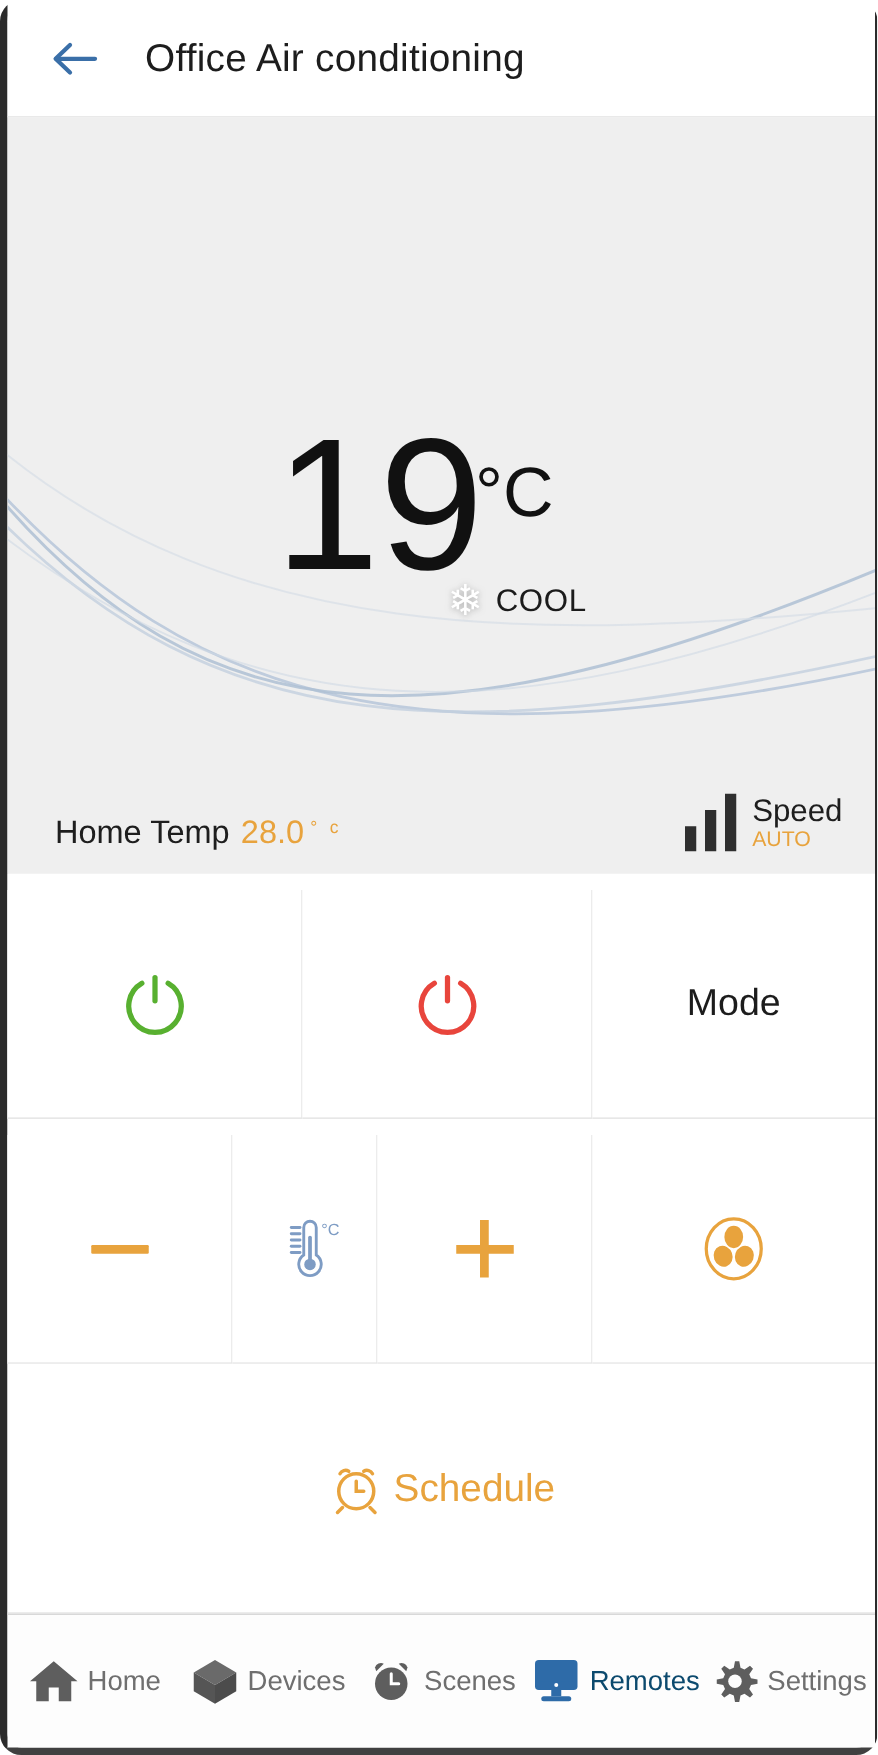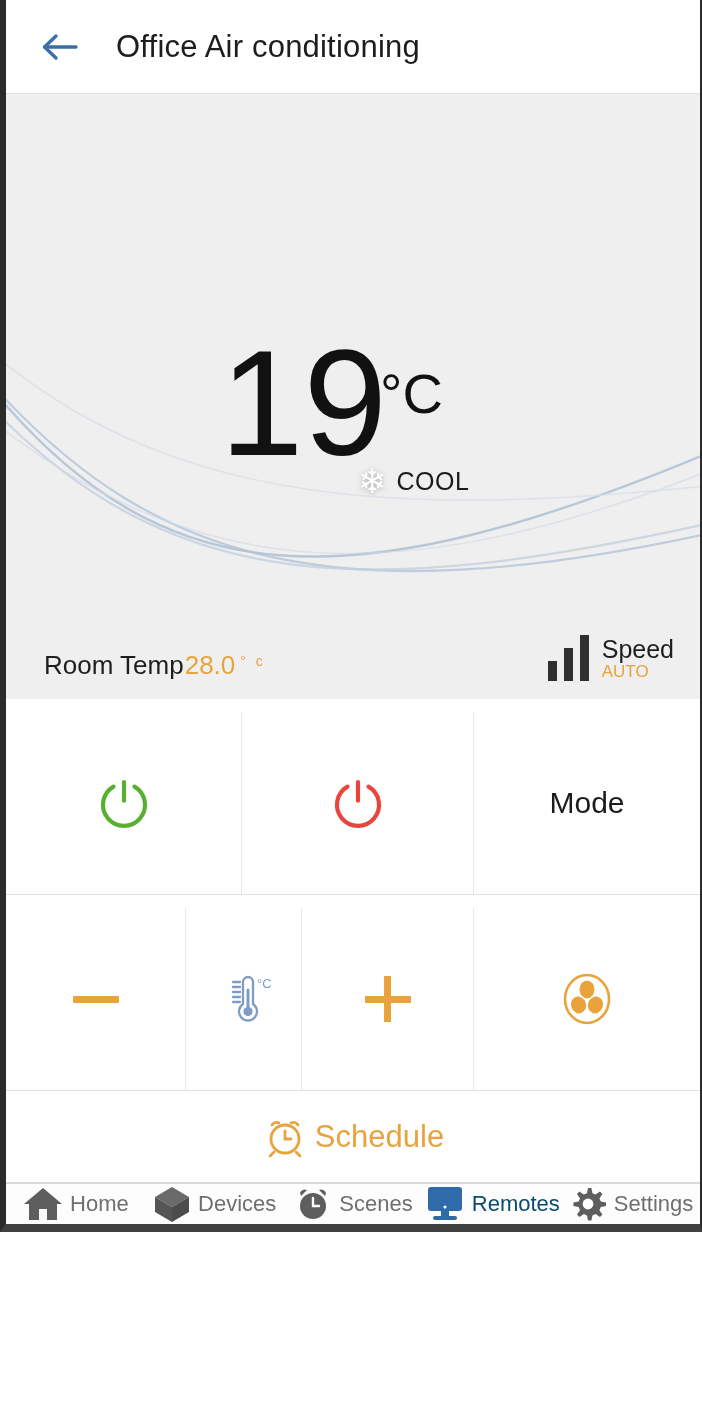--- a/index.html
+++ b/index.html
@@ -4,27 +4,28 @@
 <style>
   * { box-sizing: border-box; margin: 0; padding: 0; }
   html, body {
     width: 702px; height: 1404px;
     background: #ffffff;
     font-family: "Liberation Sans", sans-serif;
     overflow: hidden;
   }
   #app {
     position: relative;
-    width: 702px; height: 1232px;
+    width: 702px; height: 1404px;
     background: #ffffff;
     border-left: 6px solid #2b2b2b;
     border-right: 2px solid #2b2b2b;
-    border-bottom: 8px solid #404040;
+    border-bottom: 6px solid #404040;
     display: flex;
     flex-direction: column;
+    border-radius: 17px;
   }
 
   
   .header {
     height: 94px;
     flex: 0 0 94px;
     background: #ffffff;
     display: flex;
     align-items: center;
     padding-left: 26px;
@@ -105,21 +106,21 @@
     align-items: flex-end;
     justify-content: space-between;
     padding: 0 26px 0 38px;
   }
   .room-temp {
     display: flex;
     align-items: baseline;
     font-size: 26px;
     color: #1e1e1e;
   }
-  .room-temp .rt-val { color: #e8a33d; margin-left: 1px; }
+  .room-temp .rt-val { color: #e8a33d; margin-left: 9px; }
   .room-temp .rt-unit { color: #e8a33d; font-size: 14px; margin-left: 5px; position: relative; top: -8px; letter-spacing: 3px; }
 
   .speed-group { display: flex; align-items: flex-end; gap: 13px; }
   .bars { display: flex; align-items: flex-end; gap: 7px; height: 46px; }
   .bars span { display: block; width: 9px; background: #2f2f2f; }
   .bars .b1 { height: 20px; }
   .bars .b2 { height: 33px; }
   .bars .b3 { height: 46px; }
   .speed-text { line-height: 1.08; text-align: left; }
   .speed-text .s-label { font-size: 25px; color: #1e1e1e; display: block; }
@@ -231,21 +232,21 @@
         <div class="temp-unit">°C</div>
         <div class="mode-line">
           <span class="snow-icon">❄</span>
           <span class="mode-label">COOL</span>
         </div>
       </div>
     </div>
 
     <div class="bottom-bar">
       <div class="room-temp">
-        <span class="rt-label">Room Temp</span>
+        <span class="rt-label">Home Temp</span>
         <span class="rt-val">28.0</span>
         <span class="rt-unit">° c</span>
       </div>
       <div class="speed-group">
         <div class="bars">
           <span class="b1"></span>
             <span class="b2"></span>
             <span class="b3"></span>
         </div>
         <div class="speed-text">

